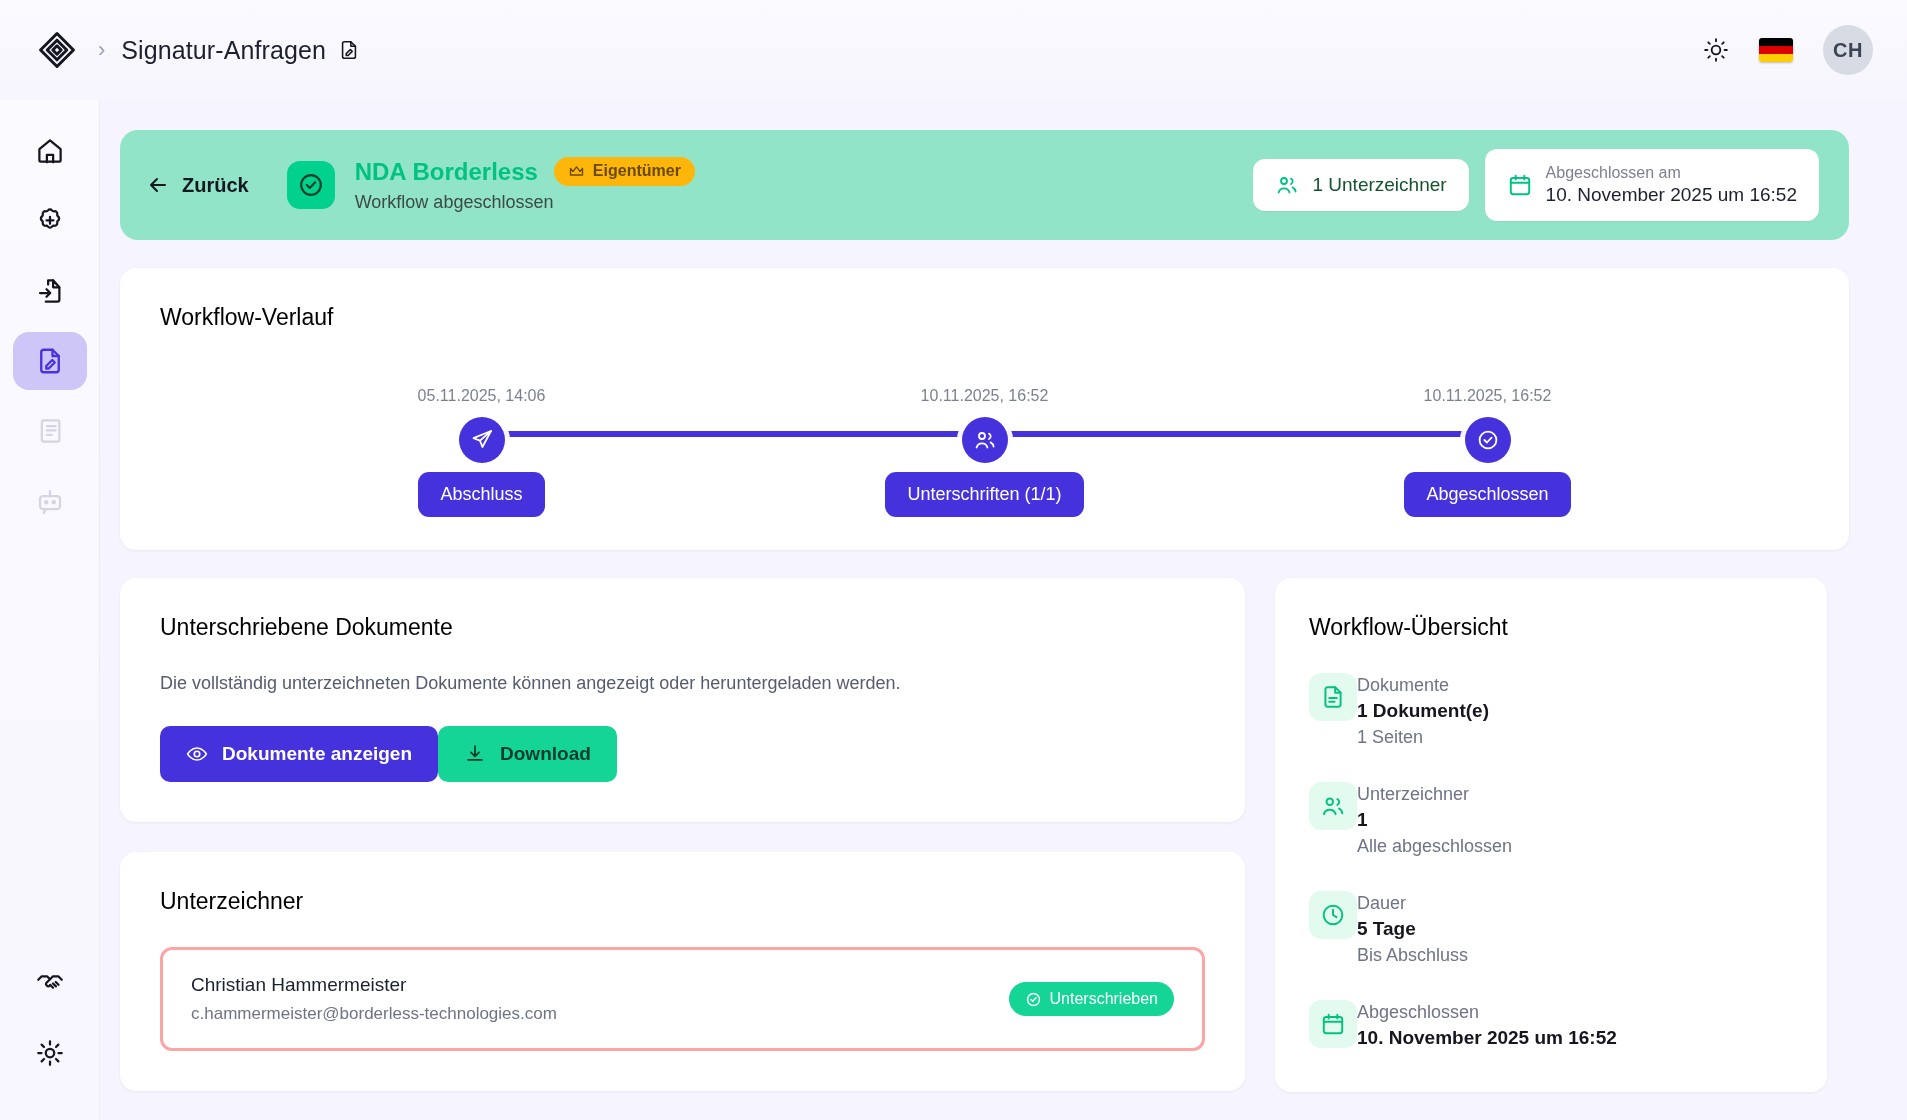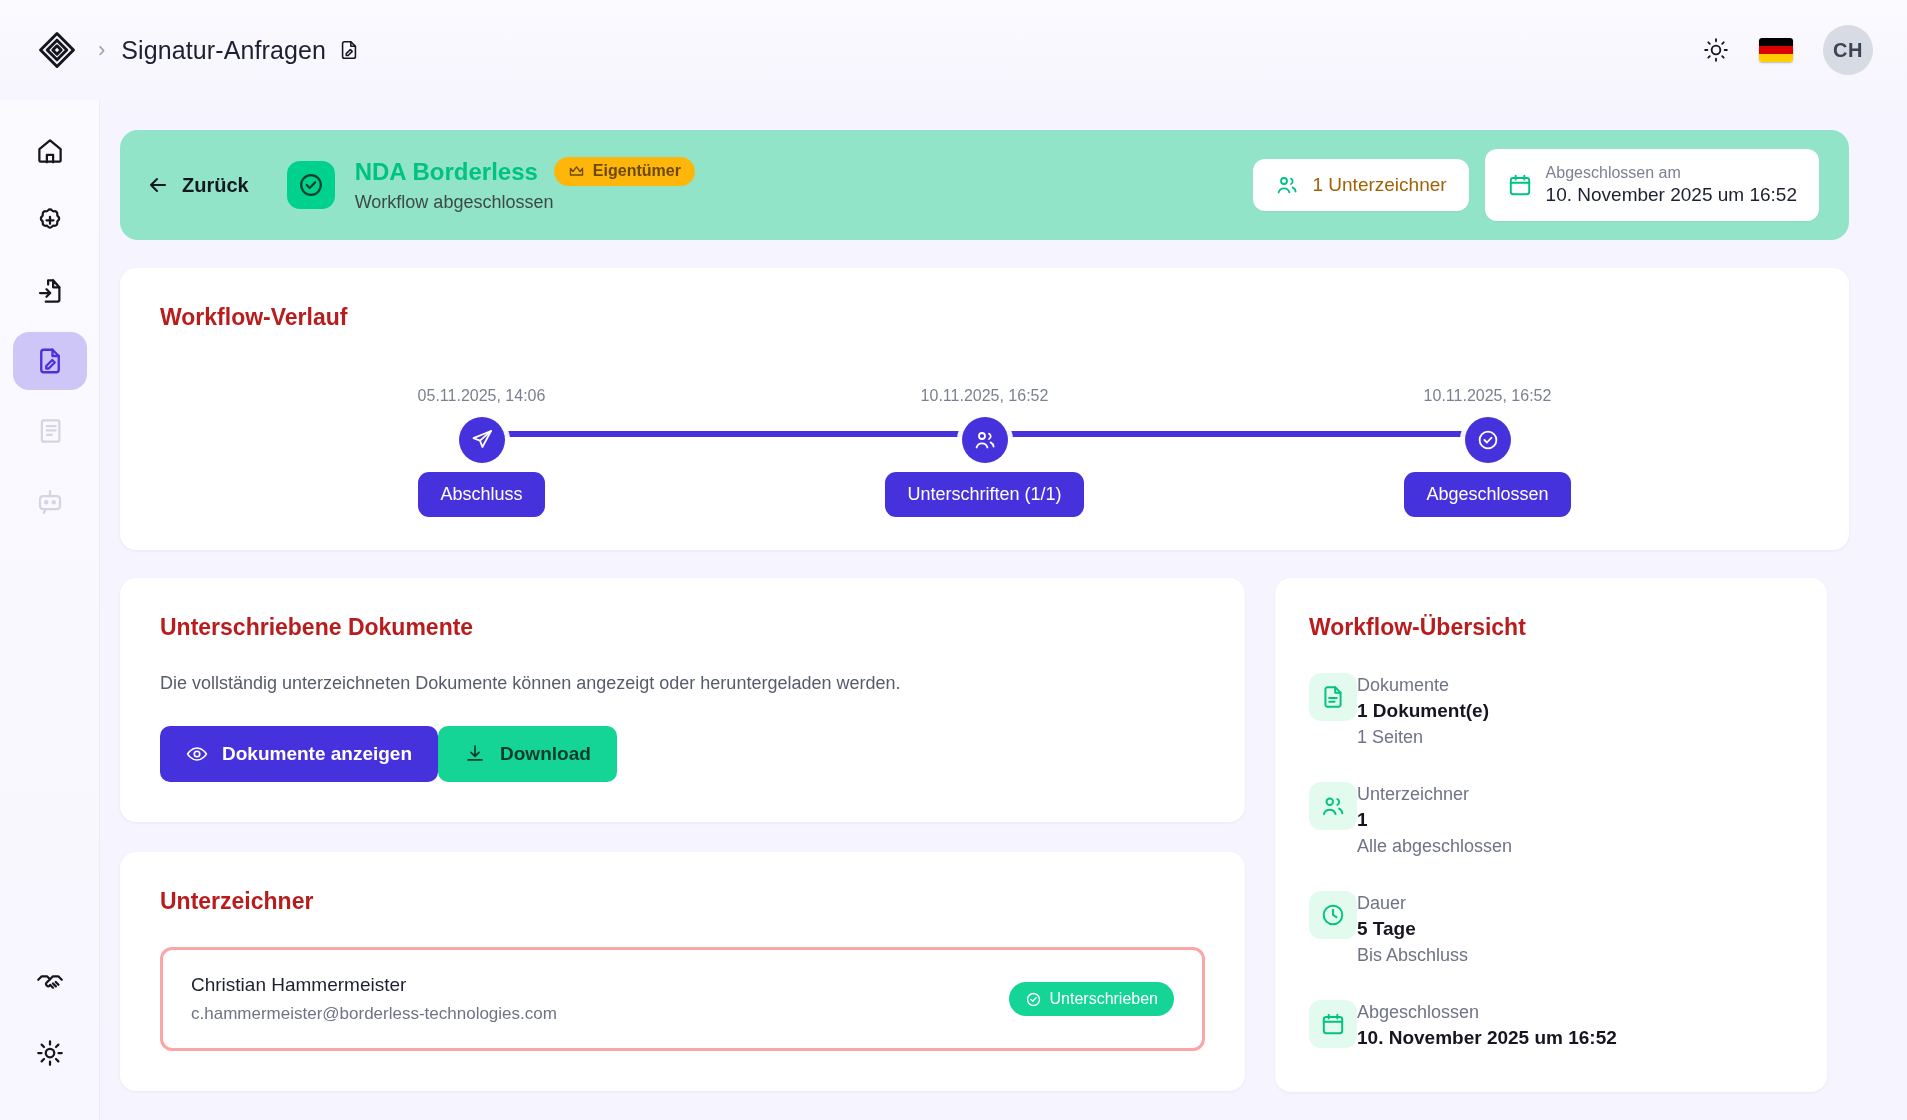--- a/index.html
+++ b/index.html
@@ -73,26 +73,26 @@
     display: inline-flex; align-items: center; gap: 8px;
     background: #ffb60a; color: #6a4a00; border-radius: 999px;
     padding: 5px 14px 6px; font-size: 16px; font-weight: 600; white-space: nowrap;
   }
   .banner-sub { margin-top: 6px; font-size: 18px; color: #3c4a46; }
   .banner-right { margin-left: auto; display: flex; align-items: center; gap: 16px; }
   .pill {
     background: #fff; border-radius: 12px; display: flex; align-items: center;
     gap: 13px; padding: 14px 22px; box-shadow: 0 1px 2px rgba(0,0,0,.04);
   }
-  .pill-label { font-size: 19px; color: #a16207; }
+  .pill-label { font-size: 19px; color: #14532d; }
   .pill-stack .p-top { font-size: 16px; color: #7b8192; line-height: 1.25; }
   .pill-stack .p-bot { font-size: 19px; color: #1d2030; line-height: 1.3; }
 
   .card { background: #fff; border-radius: 16px; box-shadow: 0 1px 3px rgba(40,30,90,.06); }
-  .card-title { font-size: 23px; font-weight: 700; color: #b91c1c; }
+  .card-title { font-size: 23px; font-weight: 400; color: #000000; }
 
   .timeline-card { margin-top: 28px; height: 282px; padding: 36px 40px; }
   .timeline { position: relative; margin: 56px auto 0; width: 1130px; height: 120px; }
   .tl-line { position: absolute; top: 44px; left: 62px; right: 62px; height: 6px; background: #4632dd; border-radius: 3px; }
   .tl-node { position: absolute; top: 0; width: 240px; margin-left: -120px; text-align: center; }
   .tl-date { font-size: 16px; color: #7b8192; margin-bottom: 12px; }
   .tl-dot {
     width: 46px; height: 46px; border-radius: 50%; background: #4632dd; margin: 0 auto;
     display: flex; align-items: center; justify-content: center; position: relative; z-index: 2;
     box-shadow: 0 0 0 5px rgba(255,255,255,.95);

